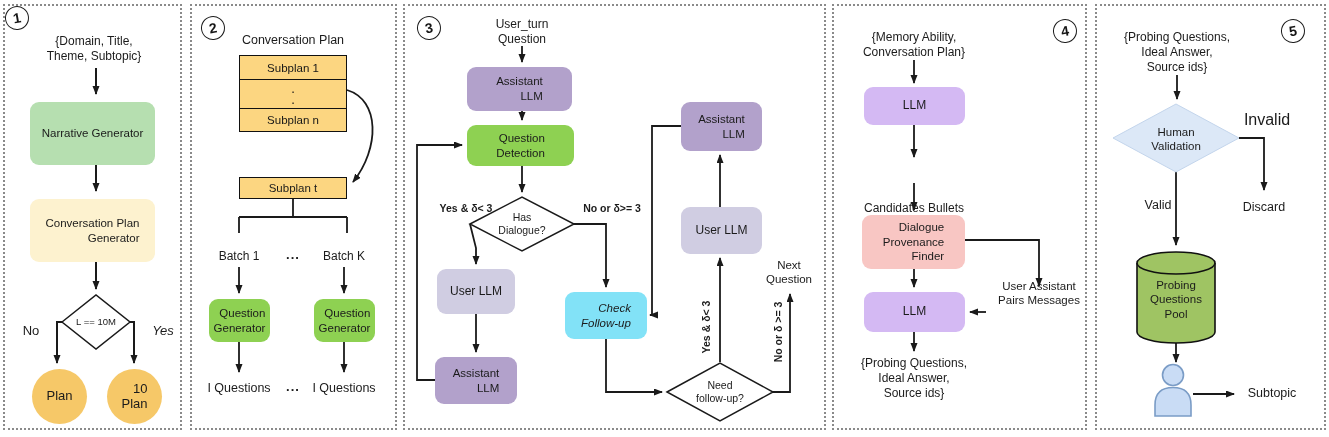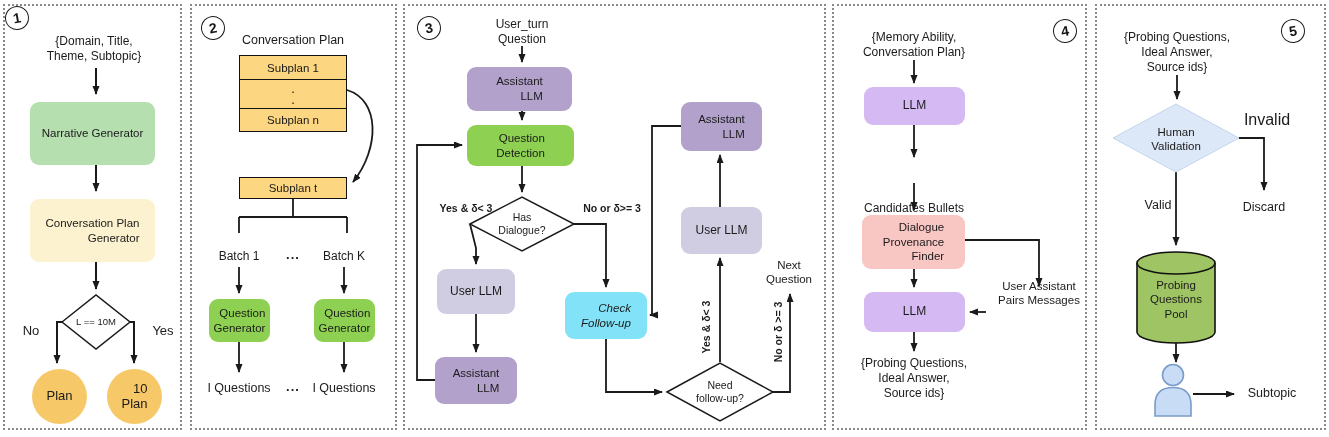--- a/index.html
+++ b/index.html
@@ -61,21 +61,21 @@
       <polygon points="57,316 91,289 125,316 91,343" fill="#fff" stroke="#1a1a1a" stroke-width="1.5"></polygon>
     </svg>
     <div class="badge">1</div>
     <div class="txt" style="left:9px; top:28px; width:160px; font-size:12px;">{Domain, Title,
 Theme, Subtopic}</div>
     <div class="node softgreen" style="left:25px; top:96px; width:125px; height:63px;">Narrative Generator</div>
     <div class="node cream" style="left:25px; top:193px; width:125px; height:63px;">Conversation Plan
 Generator</div>
     <div class="txt" style="left:56px; top:310px; width:70px; font-size:9.5px;">L == 10M</div>
     <div class="txt" style="left:8px; top:317px; width:36px; font-size:13px;">No</div>
-    <div class="txt" style="left:138px; top:317px; width:40px; font-size:13px;">Yes</div>
+    <div class="txt" style="left:138px; top:317px; width:40px; font-size:13px;font-style:italic;">Yes</div>
     <div class="node circle orange" style="left:27px; top:363px; width:55px; height:55px; font-size:13px;">Plan</div>
     <div class="node circle orange" style="left:102px; top:363px; width:55px; height:55px; font-size:13px; line-height:1.15;">10
 Plan</div>
   </section>
 
   <section class="panel p2">
     <svg class="lines" width="207" height="426">
       <g stroke="#1a1a1a" stroke-width="1.8" fill="none">
         <path d="M155 84 C 188 94, 188 142, 161 176" marker-end="url(#ah)"></path>
         <path d="M101 193 L101 211 M47 211 L155 211 M47 211 L47 227 M155 211 L155 227"></path>

